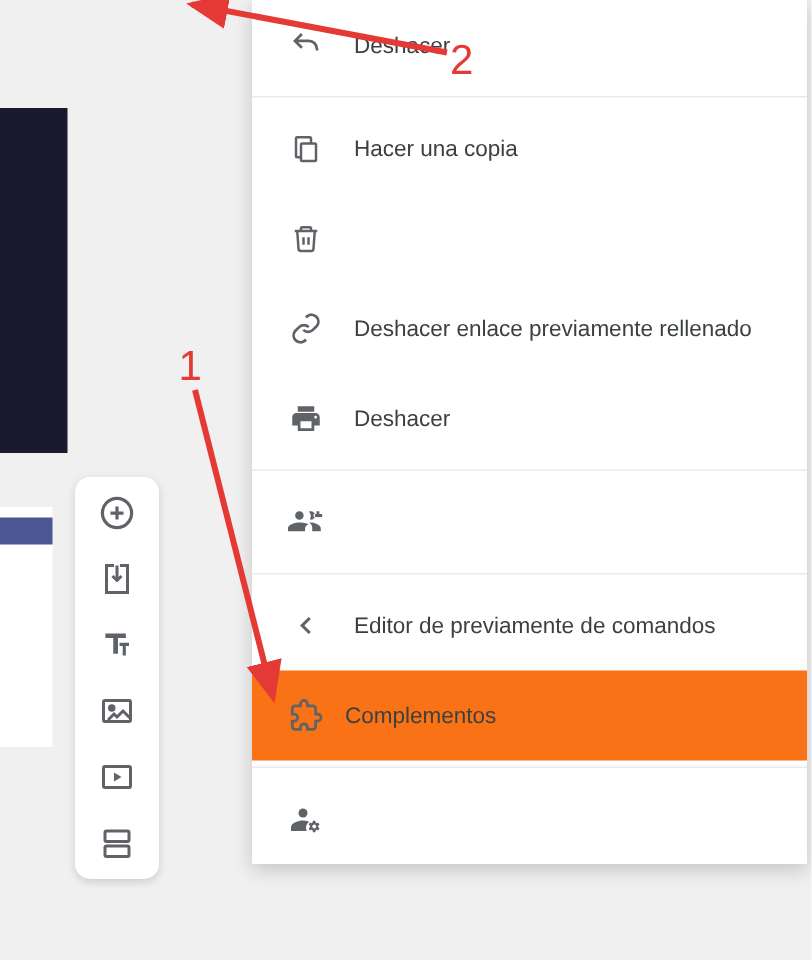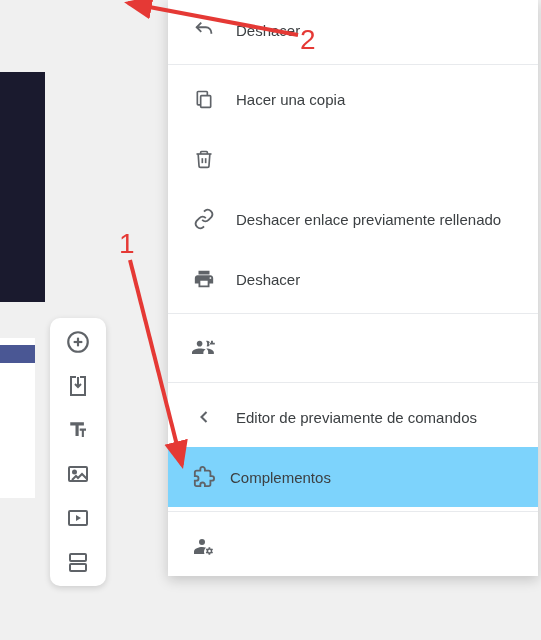--- a/index.html
+++ b/index.html
@@ -80,21 +80,21 @@
       align-items: center;
       padding: 0 24px;
       height: 60px;
       cursor: pointer;
       color: #3c4043;
       font-size: 15px;
       gap: 20px;
     }
 
     .menu-item.highlighted {
-      background: #7dd3fc;
+      background: #f97316;
       gap: 14px;
     }
 
     .menu-icon {
       width: 24px;
       height: 24px;
       display: flex;
       align-items: center;
       justify-content: center;
       color: #5f6368;

